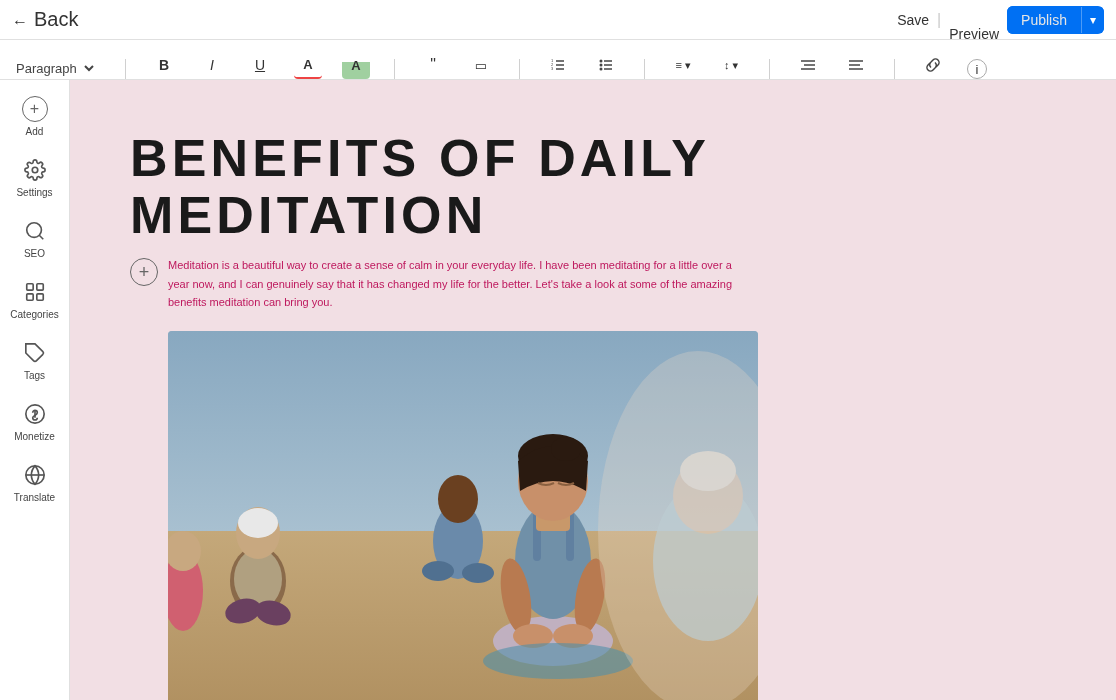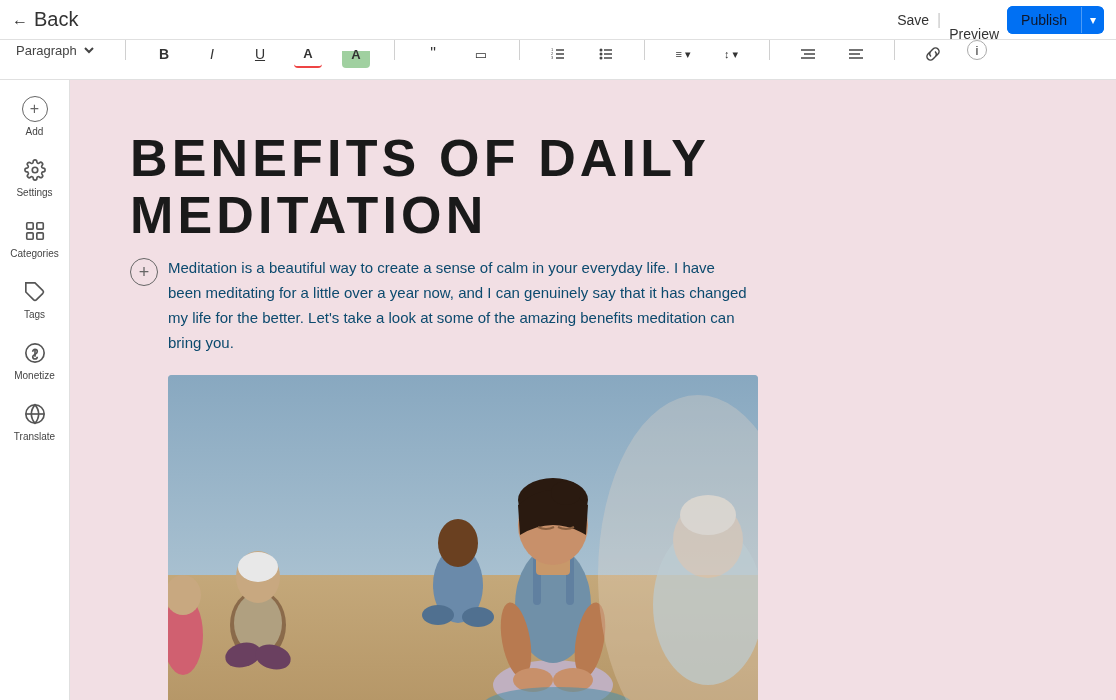--- a/index.html
+++ b/index.html
@@ -17,29 +17,29 @@
       flex-shrink: 0;
       z-index: 10;
     }
     .top-bar-left { display: flex; align-items: center; gap: 6px; cursor: pointer; }
     .back-arrow { font-size: 16px; color: #333; }
     .back-label { font-size: 20px; color: #333; }
     .top-bar-right { display: flex; align-items: center; }
     .btn-save { background: none; border: none; font-size: 14px; color: #333; cursor: pointer; padding: 4px 8px; }
     .btn-preview { background: none; border: none; font-size: 14px; color: #333; cursor: pointer; padding: 4px 8px; margin-top: 29px; }
     .btn-publish-group { display: flex; align-items: center; background: #0070f3; border-radius: 6px; overflow: hidden; }
-    .btn-publish { background: #0070f3; border: none; color: #0f172a; font-size: 14px; font-weight: 500; cursor: pointer; padding: 6px 14px; }
+    .btn-publish { background: #0070f3; border: none; color: #e5e5e5; font-size: 14px; font-weight: 500; cursor: pointer; padding: 6px 14px; }
     .btn-publish-arrow { background: #0070f3; border: none; border-left: 1px solid rgba(255,255,255,0.3); color: #fff; cursor: pointer; padding: 6px 8px; font-size: 12px; }
 
     
     .toolbar {
       height: 40px;
       background: #fff;
       display: flex;
-      align-items: flex-start;
+      align-items: flex-end;
       padding: 0 8px;
       gap: 20px;
       border-bottom: 1px solid #e0e0e0;
       flex-shrink: 0;
     }
     .toolbar-select {
       border: none;
       background: none;
       font-size: 13px;
       color: #444;
@@ -115,23 +115,23 @@
       border-radius: 50%;
       display: flex; align-items: center; justify-content: center;
       cursor: pointer;
       flex-shrink: 0;
       margin-top: 2px;
       background: none;
     }
     .add-block-btn span { font-size: 18px; color: #666; line-height: 1; }
 
     .intro-text {
-      font-size: 15px;
+      font-size: 11px;
       line-height: 1.65;
-      color: #0c4a6e;
+      color: #be185d;
       max-width: 580px;
     }
 
     .article-image {
       width: 590px;
       height: 380px;
       border-radius: 4px;
       overflow: hidden;
       margin-left: 38px;
     }
@@ -239,20 +239,29 @@
     <div class="sidebar-item">
       <div class="sidebar-icon">
         <svg width="22" height="22" viewBox="0 0 24 24" fill="none" stroke="#555" stroke-width="1.8">
           <circle cx="12" cy="12" r="3"></circle>
             <path d="M19.4 15a1.65 1.65 0 0 0 .33 1.82l.06.06a2 2 0 0 1-2.83 2.83l-.06-.06a1.65 1.65 0 0 0-1.82-.33 1.65 1.65 0 0 0-1 1.51V21a2 2 0 0 1-4 0v-.09A1.65 1.65 0 0 0 9 19.4a1.65 1.65 0 0 0-1.82.33l-.06.06a2 2 0 0 1-2.83-2.83l.06-.06A1.65 1.65 0 0 0 4.68 15a1.65 1.65 0 0 0-1.51-1H3a2 2 0 0 1 0-4h.09A1.65 1.65 0 0 0 4.6 9a1.65 1.65 0 0 0-.33-1.82l-.06-.06a2 2 0 0 1 2.83-2.83l.06.06A1.65 1.65 0 0 0 9 4.68a1.65 1.65 0 0 0 1-1.51V3a2 2 0 0 1 4 0v.09a1.65 1.65 0 0 0 1 1.51 1.65 1.65 0 0 0 1.82-.33l.06-.06a2 2 0 0 1 2.83 2.83l-.06.06A1.65 1.65 0 0 0 19.4 9a1.65 1.65 0 0 0 1.51 1H21a2 2 0 0 1 0 4h-.09a1.65 1.65 0 0 0-1.51 1z"></path>
         </svg>
       </div>
       <span class="sidebar-label">Settings</span>
     </div>
 
+    <div class="sidebar-item">
+      <div class="sidebar-icon">
+        <svg width="22" height="22" viewBox="0 0 24 24" fill="none" stroke="#555" stroke-width="1.8">
+          <circle cx="11" cy="11" r="8"></circle>
+            <line x1="21" y1="21" x2="16.65" y2="16.65"></line>
+        </svg>
+      </div>
+      <span class="sidebar-label">SEO</span>
+    </div>
 
     <div class="sidebar-item">
       <div class="sidebar-icon">
         <svg width="22" height="22" viewBox="0 0 24 24" fill="none" stroke="#555" stroke-width="1.8">
           <rect x="3" y="3" width="7" height="7" rx="1"></rect>
             <rect x="14" y="3" width="7" height="7" rx="1"></rect>
             <rect x="3" y="14" width="7" height="7" rx="1"></rect>
             <rect x="14" y="14" width="7" height="7" rx="1"></rect>
         </svg>
       </div>

